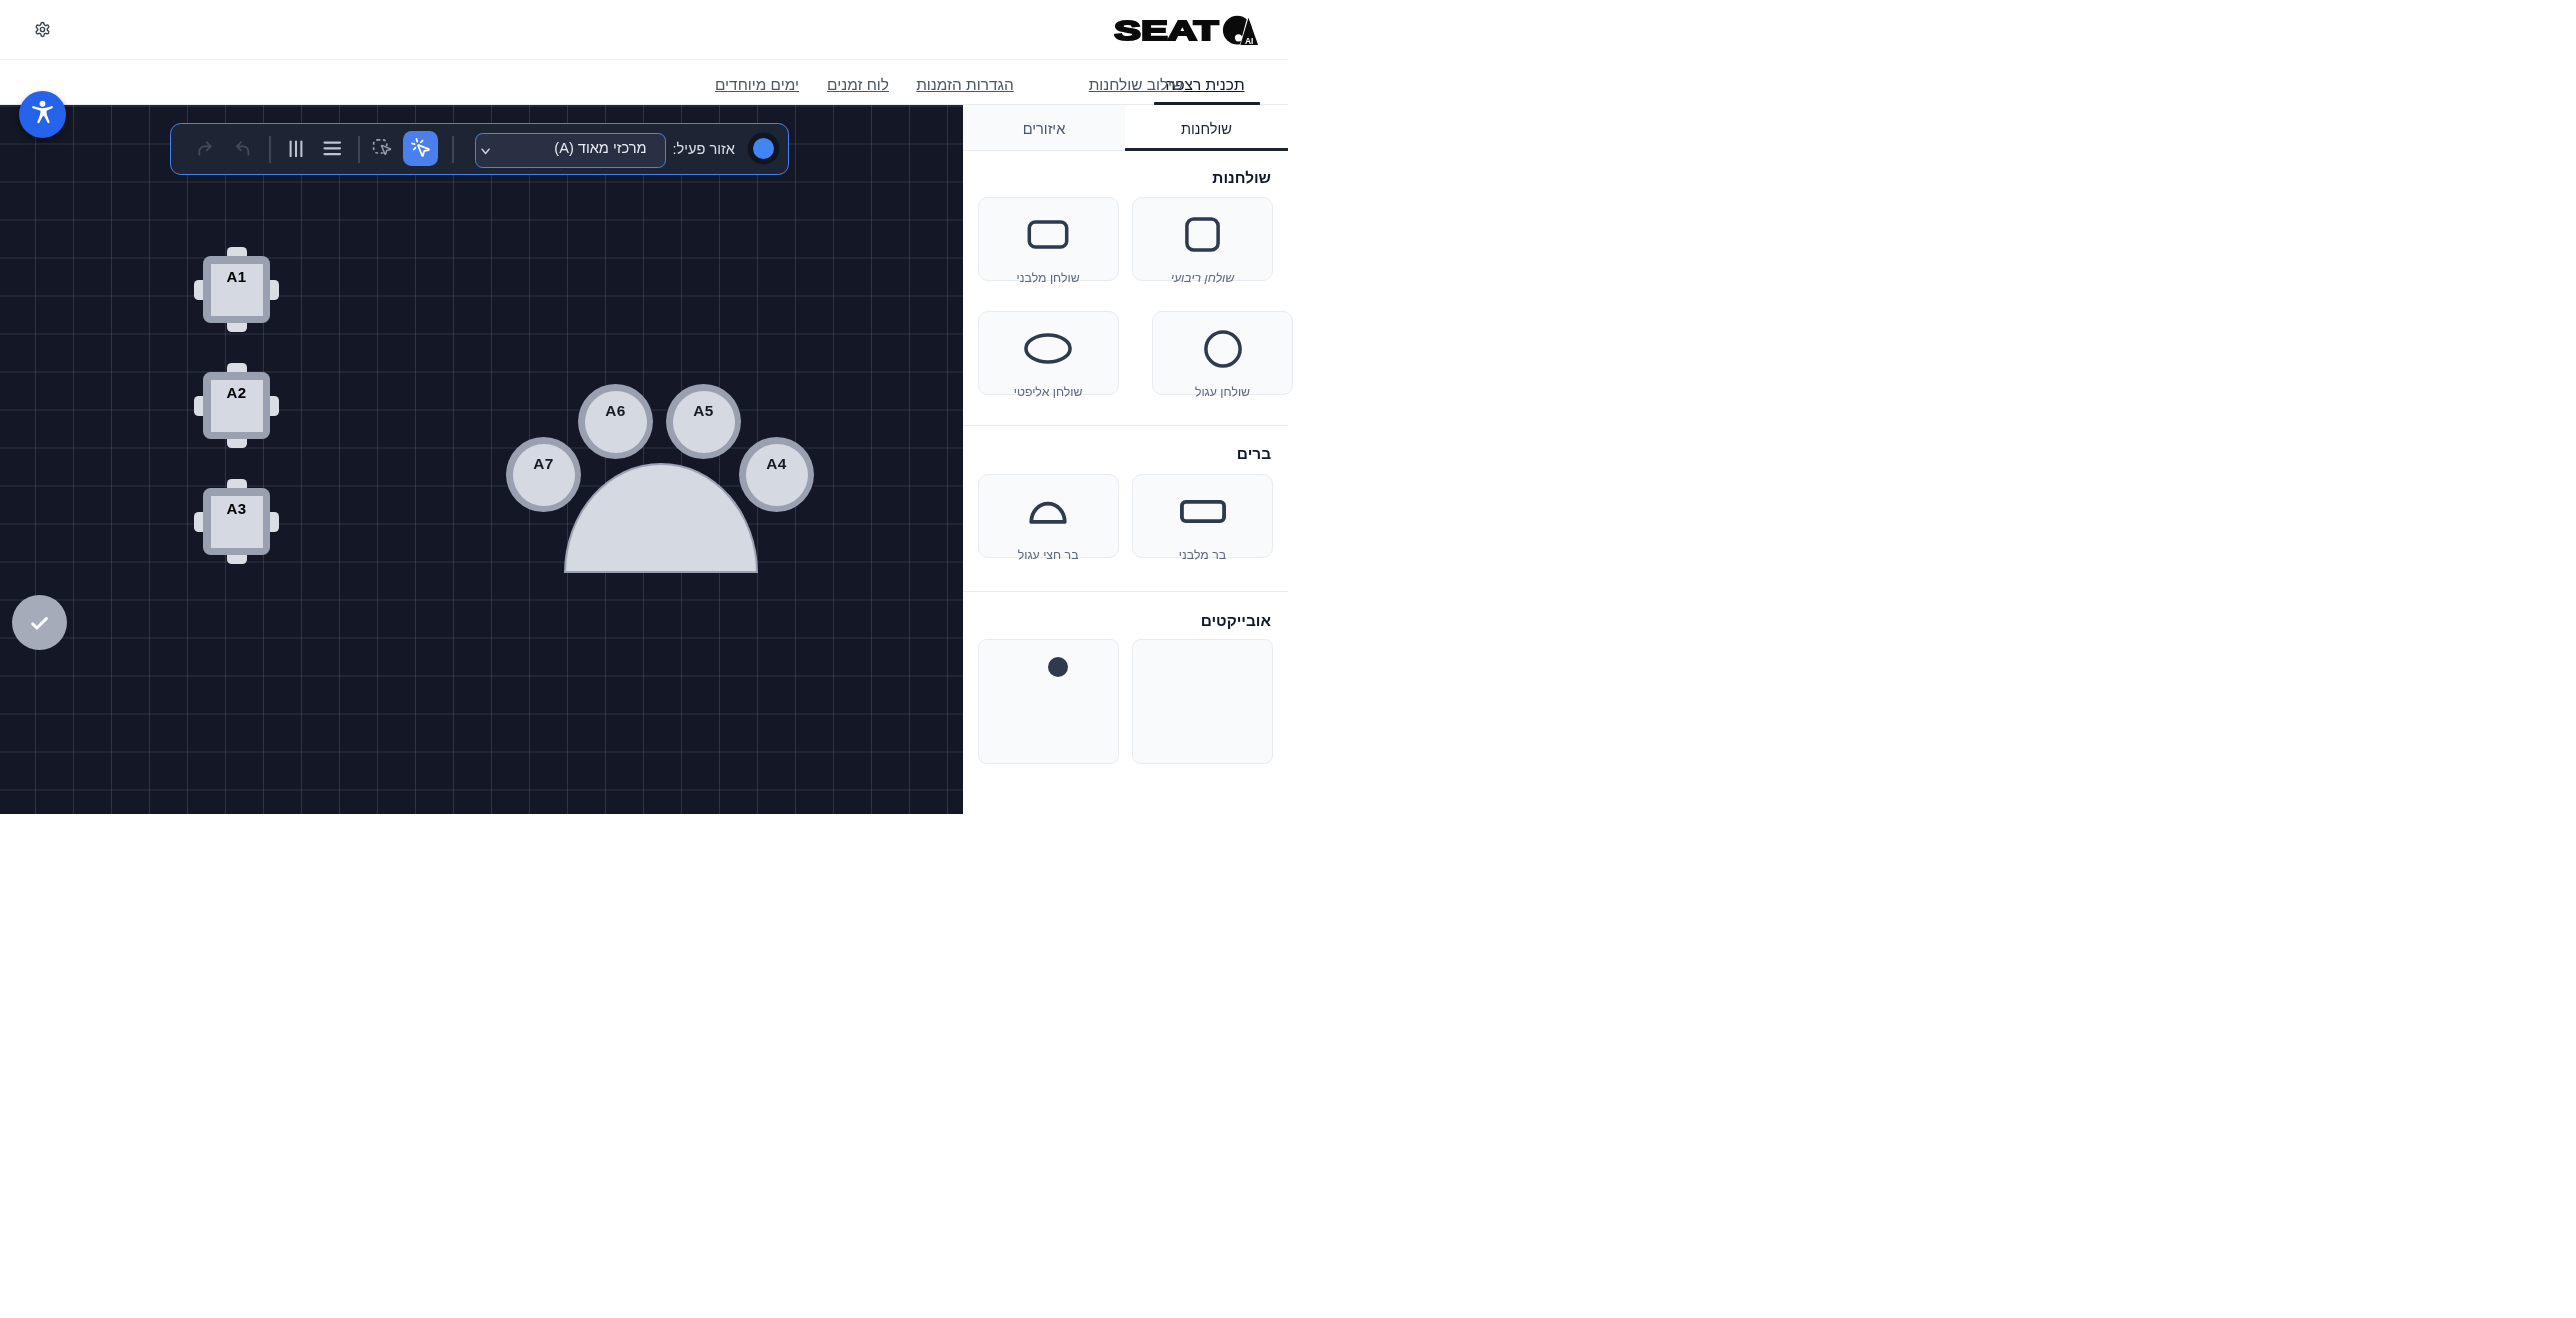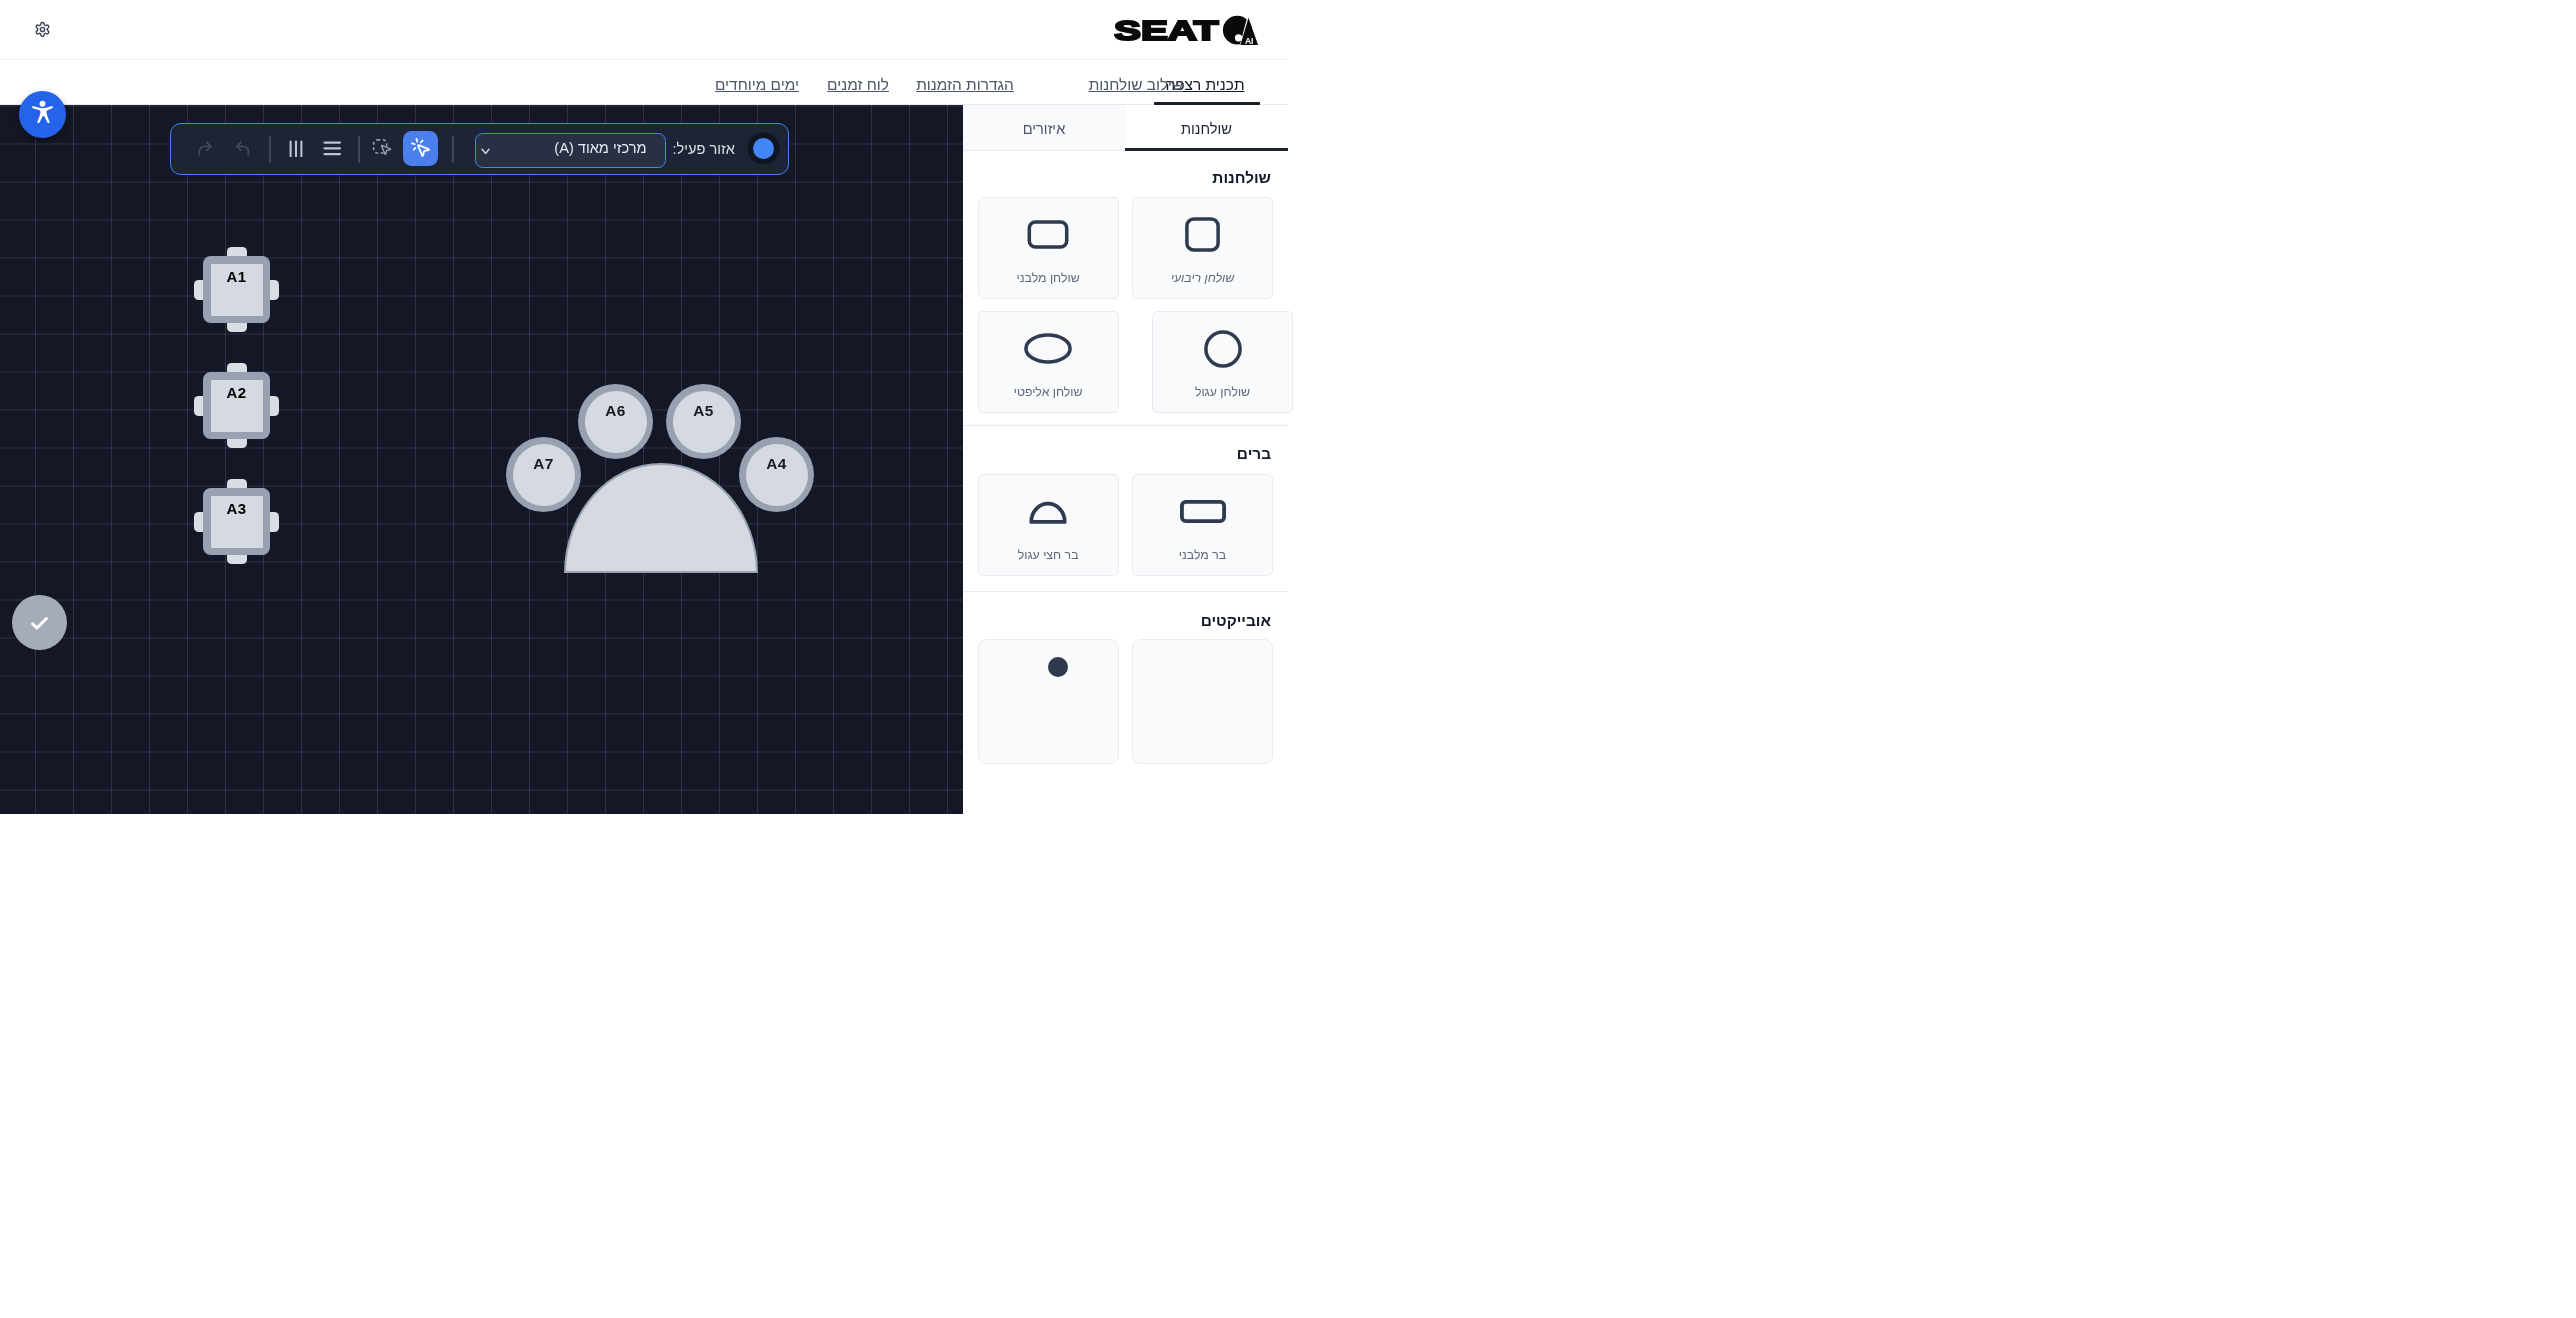--- a/index.html
+++ b/index.html
@@ -73,22 +73,22 @@
 #sidebar { position:absolute; left:963px; top:105px; width:325px; height:554px;
   background:#fff; z-index:10; }
 #tabL { position:absolute; left:0; top:0; width:162px; height:46px; background:#f8fafc;
   border-bottom:0.8px solid #e7e9ee; color:#49556a; font-size:14.6px; text-align:center;
   line-height:49px; }
 #tabR { position:absolute; left:162px; top:0; width:163px; height:46px; background:#fff;
   border-bottom:3.1px solid #1d2330; color:#1c2534; font-size:14.6px; text-align:center;
   line-height:49px; }
 .sechead { position:absolute; right:17px; font-weight:700; font-size:15.4px; color:#10182a;
   direction:rtl; }
-.card { position:absolute; width:141px; height:102px; background:#f8fafc;
-  border:0.8px solid #e8ebf0; border-radius:5px; }
+.card { position:absolute; width:141px; height:84px; background:#f8fafc;
+  border:0.8px solid #e8ebf0; border-radius:10px; }
 .card .ic { position:absolute; left:0; top:0; width:100%; height:73px;
   display:flex; align-items:center; justify-content:center; }
 .card .cl { position:absolute; left:0; top:73px; width:100%; text-align:center;
   font-size:12.3px; color:#5d6879; direction:rtl; }
 .carddiv { position:absolute; left:0; width:325px; height:0.8px; background:#e9ebef; }
 </style>
 </head>
 <body>
 <div id="header">
   <svg class="abs" style="left:34px;top:21px;" width="17" height="17" viewBox="0 0 24 24" fill="none" stroke="#3a4350" stroke-width="2" stroke-linecap="round" stroke-linejoin="round">

